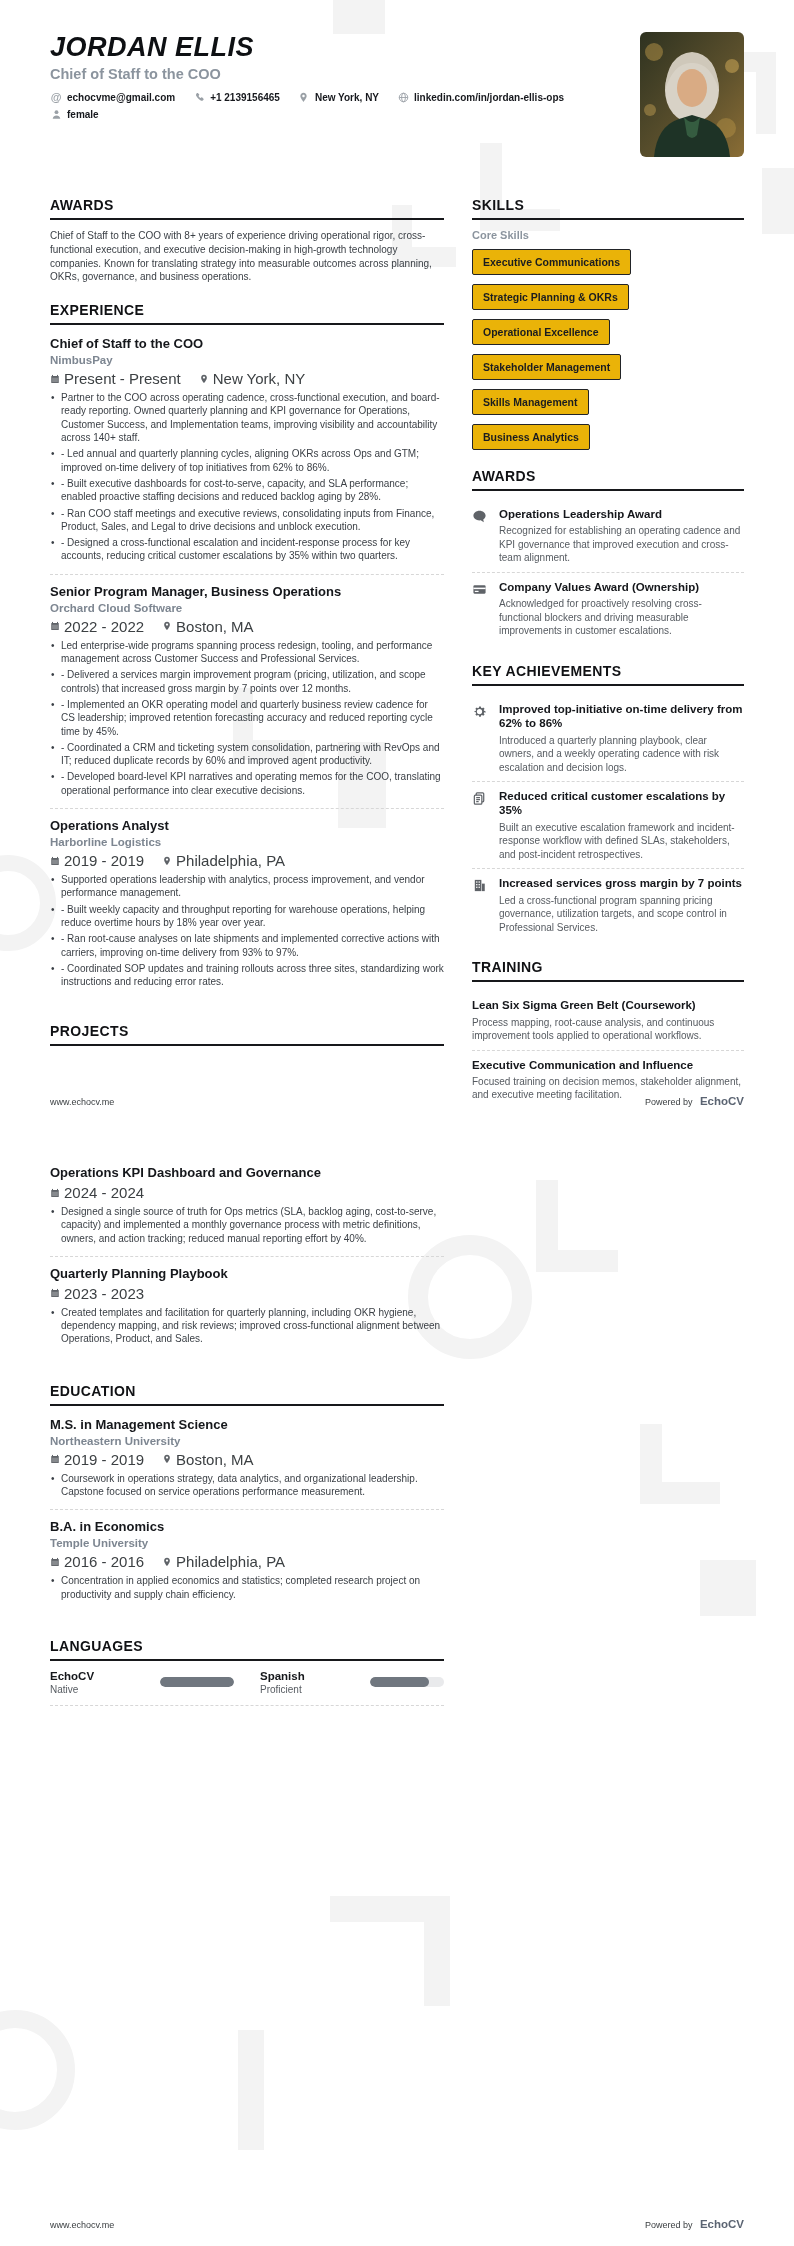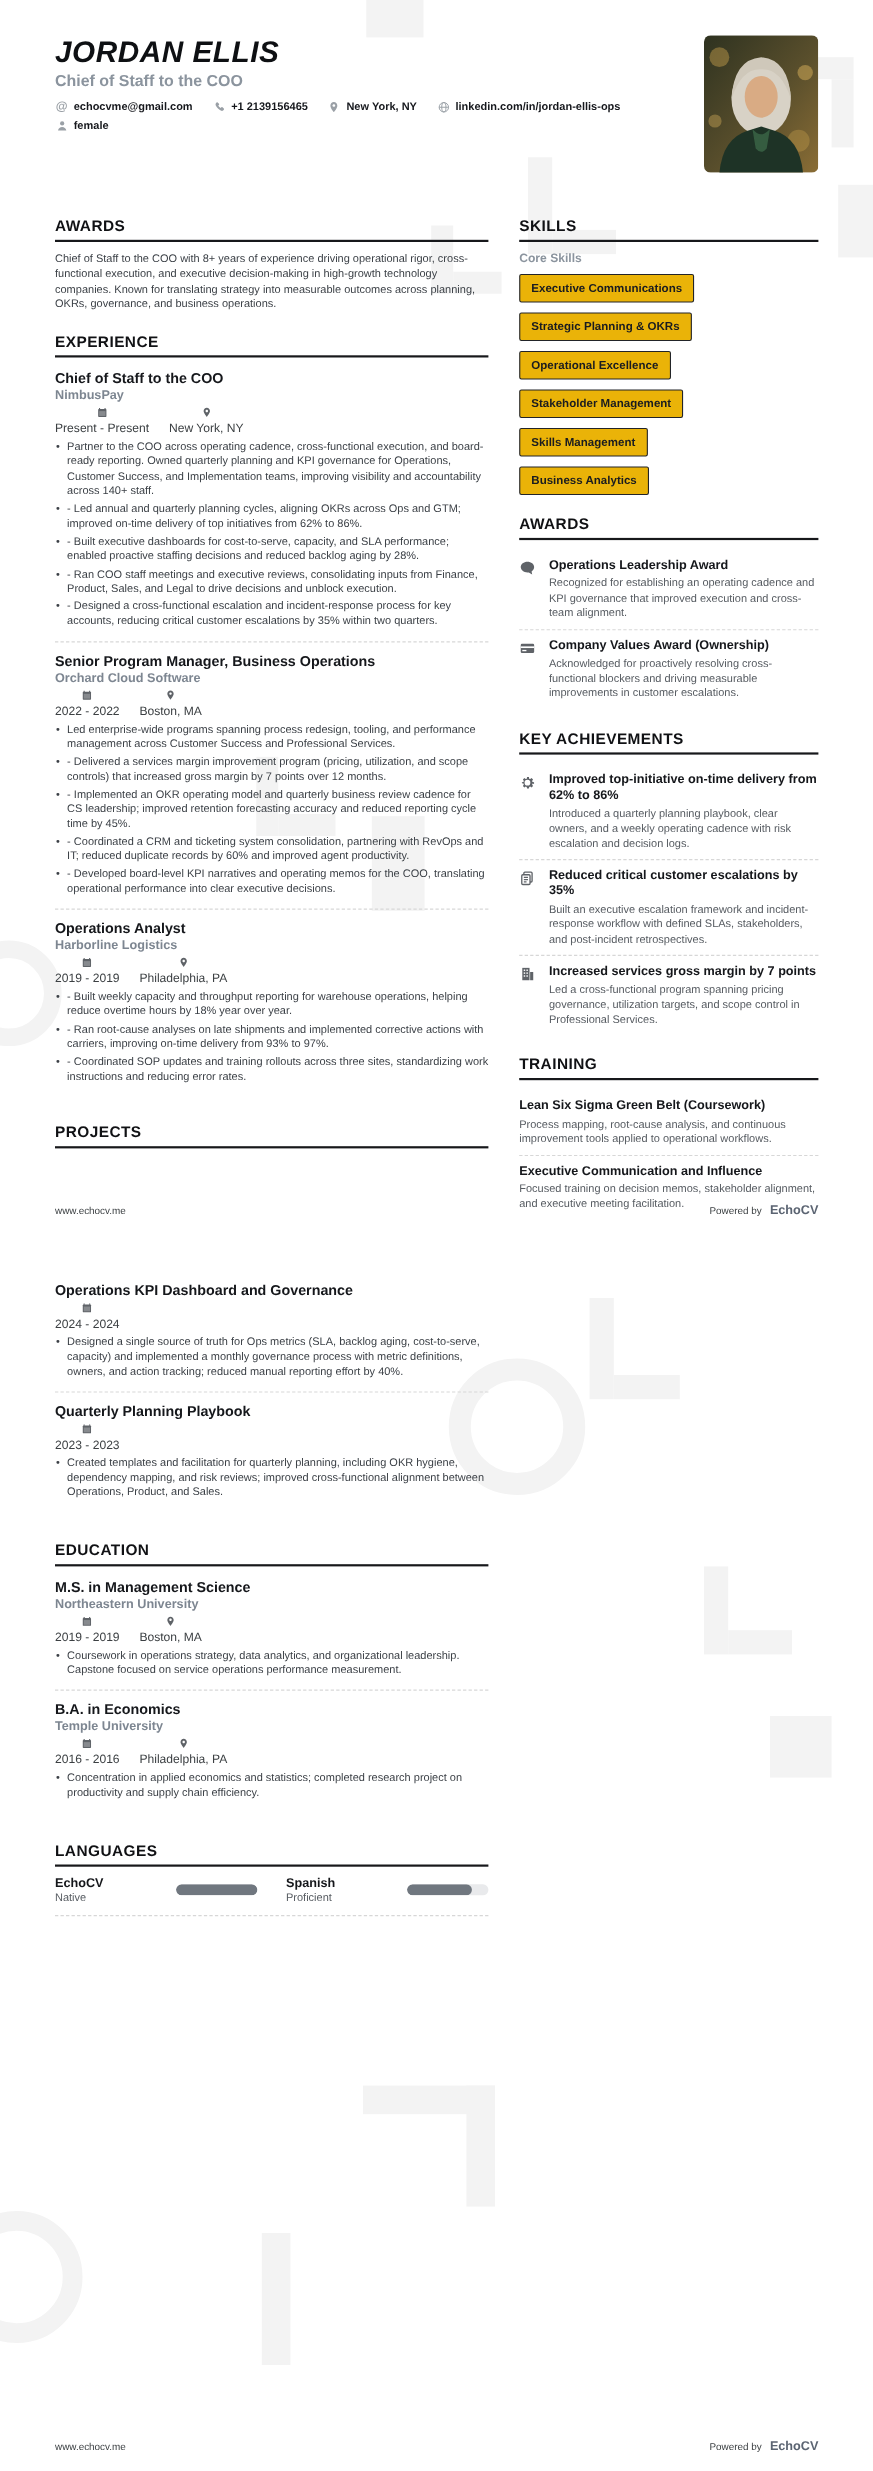--- a/index.html
+++ b/index.html
@@ -34,21 +34,21 @@
 
   .sec { margin-bottom:18px; }
   .sec-h { font-size:14px; font-weight:800; letter-spacing:.4px; color:#101114; border-bottom:2.5px solid #17181b; padding-bottom:5px; margin-bottom:9px; }
   .body-text { font-size:10px; line-height:1.38; color:#3a3f45; }
 
   .entry { padding:2px 0 8px; }
   .entry + .entry { border-top:1px dashed #d7d7d7; padding-top:9px; }
   .entry-title { font-size:13px; font-weight:800; color:#15171b; }
   .entry-org { font-size:11.5px; font-weight:700; color:#7d8691; margin-top:3px; }
   .meta { display:flex; gap:18px; align-items:center; margin-top:4px; }
-  .meta-item { display:flex; align-items:center; gap:4px; font-size:11px; color:#3c4043;flex-direction:column; }
+  .meta-item { display:flex; align-items:center; gap:4px; font-size:15px; color:#3c4043; }
   .micon { color:#5f6368; display:inline-flex; }
   .micon svg { width:10px; height:10px; }
   ul.bullets { list-style:none; margin-top:4px; }
   ul.bullets li { position:relative; padding-left:11px; font-size:10px; line-height:1.33; color:#3a3f45; margin-bottom:3px; }
   ul.bullets li::before { content:"•"; position:absolute; left:1px; top:0; color:#3a3f45; }
 
   
   .skill-group-label { font-size:11px; font-weight:700; color:#8b949e; margin-bottom:8px; }
   .skill-box { display:table; border:1.5px solid #222428; border-radius:2px; padding:6px 10px; font-size:10.5px; font-weight:700; color:#1a1c20; margin-bottom:9px; background:#eab308; }
   .icon-item { display:flex; gap:10px; padding:7px 0; }
@@ -264,20 +264,21 @@
               <span class="meta-item">
                 <span class="micon">
                     <svg viewBox="0 0 16 16" fill="currentColor">
                       <path d="M8 1.2C5.4 1.2 3.4 3.3 3.4 5.9c0 3.3 4.6 8.5 4.6 8.5s4.6-5.2 4.6-8.5C12.6 3.3 10.6 1.2 8 1.2zm0 6.3c-1 0-1.8-.8-1.8-1.8S7 3.9 8 3.9s1.8.8 1.8 1.8S9 7.5 8 7.5z"></path>
                     </svg>
                   </span>
                 <span>Philadelphia, PA</span>
               </span>
             </div>
             <ul class="bullets">
+              <li>Supported operations leadership with analytics, process improvement, and vendor performance management.</li>
               <li>- Built weekly capacity and throughput reporting for warehouse operations, helping reduce overtime hours by 18% year over year.</li>
               <li>- Ran root-cause analyses on late shipments and implemented corrective actions with carriers, improving on-time delivery from 93% to 97%.</li>
               <li>- Coordinated SOP updates and training rollouts across three sites, standardizing work instructions and reducing error rates.</li>
             </ul>
           </div>
         </div>
 
         <div class="sec" style="margin-top:24px;">
           <div class="sec-h">PROJECTS</div>
         </div>

